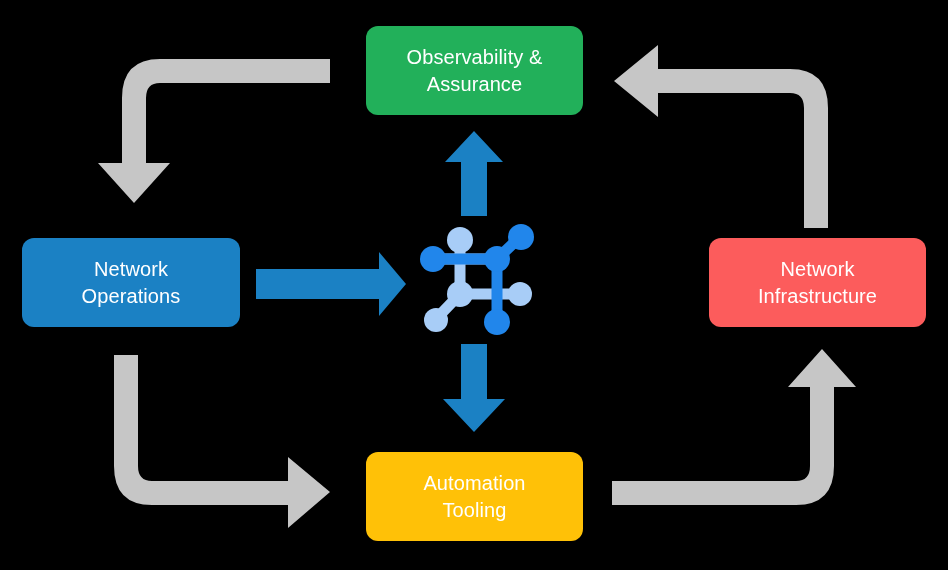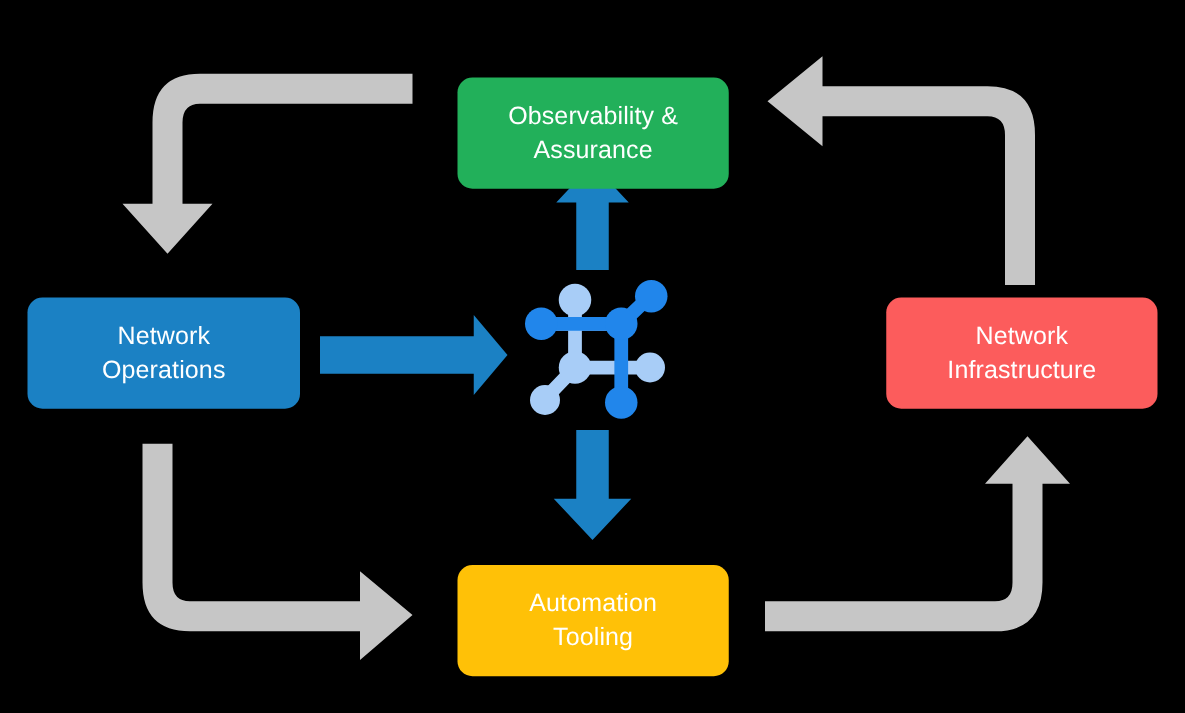--- a/index.html
+++ b/index.html
@@ -191,21 +191,21 @@
       <circle cx="460" cy="294" r="13" fill="#a8cdf7"></circle>
       <circle cx="436" cy="320" r="12" fill="#a8cdf7"></circle>
       <circle cx="520" cy="294" r="12" fill="#a8cdf7"></circle>
       <circle cx="433" cy="259" r="13" fill="#2186eb"></circle>
       <circle cx="497" cy="259" r="13" fill="#2186eb"></circle>
       <circle cx="521" cy="237" r="13" fill="#2186eb"></circle>
       <circle cx="497" cy="322" r="13" fill="#2186eb"></circle>
     </g>
   </svg>
 
-  <div class="node-box" id="box-observability" style="background:#22b05a;margin-top:36px;">
+  <div class="node-box" id="box-observability" style="background:#22b05a;">
     <span class="node-label">Observability &amp;
 Assurance</span>
   </div>
 
   <div class="node-box" id="box-network-ops" style="background:#1b81c4;">
     <span class="node-label">Network
 Operations</span>
   </div>
 
   <div class="node-box" id="box-network-infra" style="background:#fc5c5c;">

